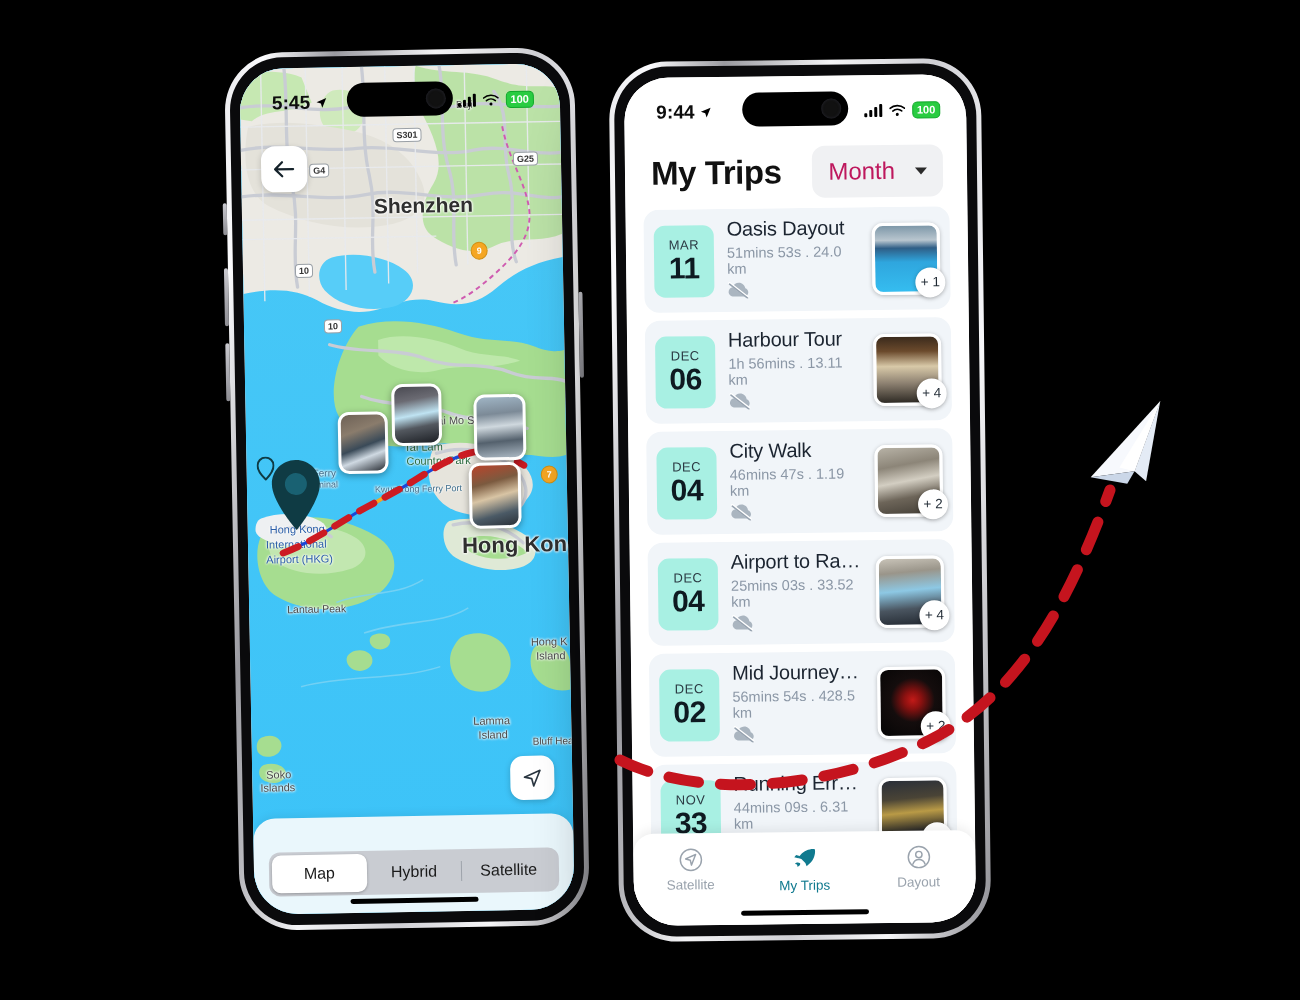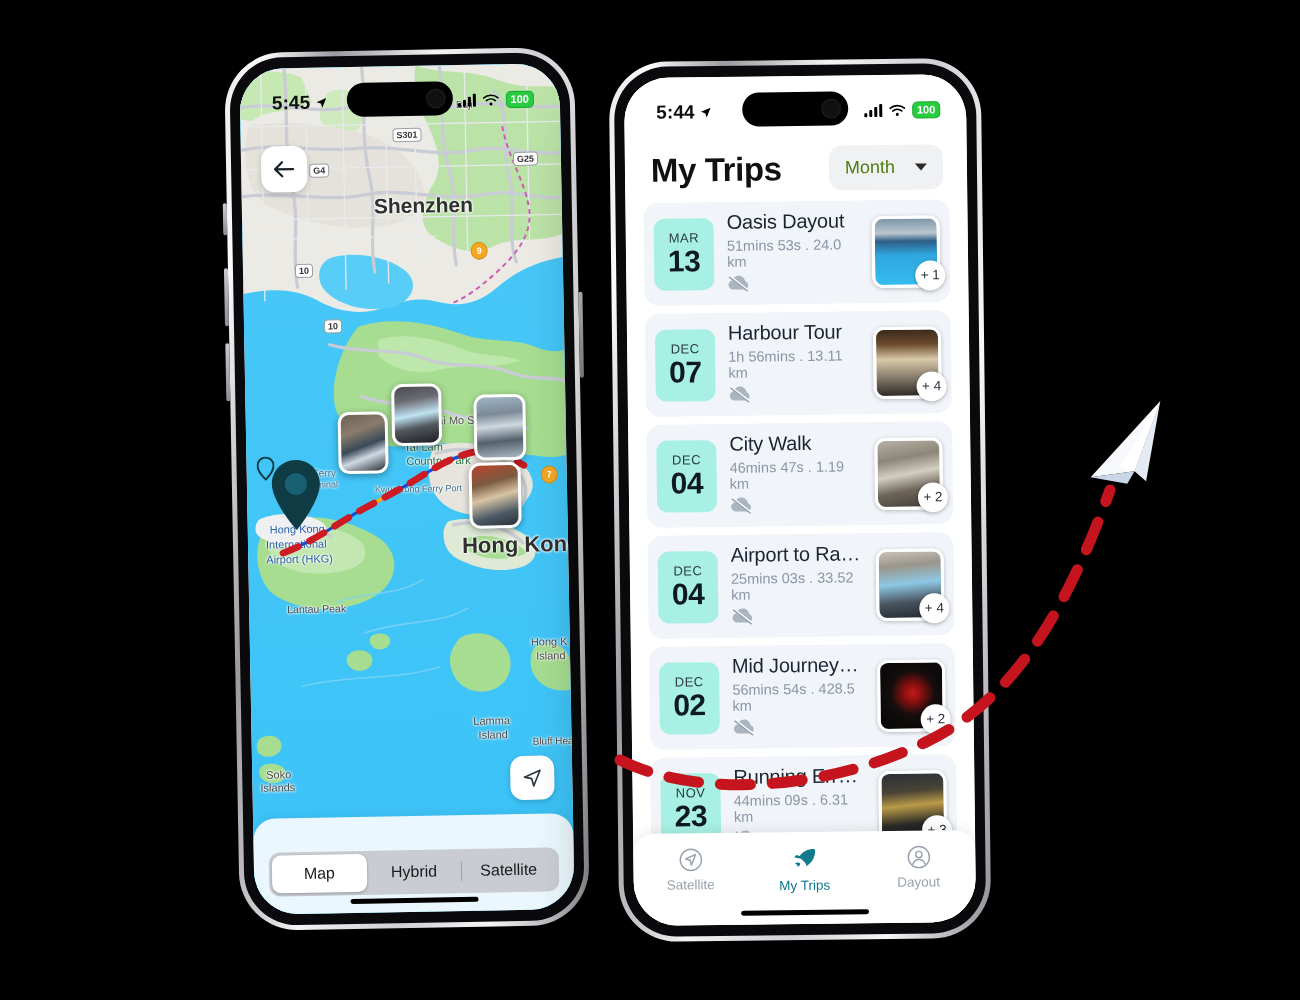--- a/index.html
+++ b/index.html
@@ -99,21 +99,21 @@
   .home-ind { position:absolute; left:50%; transform:translateX(-50%); bottom:9px;
               width:128px; height:5px; background:#000; border-radius:3px; z-index:60; }
 
   
   .trips { position:absolute; inset:0; background:#fff; display:flex; flex-direction:column; }
   .trips-head { display:flex; align-items:center; justify-content:space-between;
                 padding:70px 24px 10px 26px; }
   .trips-title { font-size:33px; font-weight:700; color:#111; letter-spacing:-.4px; }
   .month-sel { background:#f0f1f3; border-radius:13px; padding:12px 16px; display:flex;
                align-items:center; gap:20px; }
-  .month-sel span { font-size:18px; color:#4d7c0f; }
+  .month-sel span { font-size:24px; color:#be185d; }
   .caret { width:0;height:0;border-left:6px solid transparent;border-right:6px solid transparent;
            border-top:7px solid #2a2a2a; }
   .trip-list { flex:1; overflow:hidden; padding:0 18px; display:flex; flex-direction:column; gap:8px; }
   .trip-card { background:#f1f5f9; border-radius:15px; padding:9px 10px; display:flex;
                align-items:center; gap:13px; min-height:93px; }
   .date-badge { width:60px; height:72px; background:#a8f0e3; border-radius:11px;
                 display:flex; flex-direction:column; align-items:center; justify-content:center; flex:0 0 60px;}
   .date-badge .m { font-size:13px; color:#2b3a43; letter-spacing:.5px; line-height:15px;}
   .date-badge .d { font-size:30px; font-weight:700; color:#0e1a21; line-height:32px; letter-spacing:-.5px;}
   .trip-body { flex:1; min-width:0; }
@@ -346,40 +346,40 @@
             <div class="month-sel">
               <span>Month</span>
               <span class="caret"></span>
             </div>
           </div>
 
           <div class="trip-list">
               <div class="trip-card">
                 <div class="date-badge">
                   <div class="m">MAR</div>
-                  <div class="d">13</div>
+                  <div class="d">11</div>
                 </div>
                 <div class="trip-body">
                   <div class="trip-name">Oasis Dayout</div>
                   <div class="trip-stats">51mins 53s . 24.0 km</div>
                   <div class="cloud-off"><svg width="22" height="17" viewBox="0 0 24 19">
                       <path d="M6.6,16.5 C3.5,16.5 1,14.2 1,11.3 C1,8.7 3,6.5 5.6,6.2 C6.4,3.2 9.2,1 12.5,1 C16.2,1 19.3,3.8 19.7,7.4 C21.6,8 23,9.8 23,11.9 C23,14.5 20.9,16.5 18.3,16.5 Z" fill="#aab5c0"></path>
                       <path d="M2.2,1.6 L22.2,17.4" stroke="#ffffff" stroke-width="3" stroke-linecap="round"></path>
                       <path d="M2.2,2.6 L22.2,18.4" stroke="#97a3b0" stroke-width="1.7" stroke-linecap="round"></path>
                     </svg></div>
                 </div>
                 <div class="thumb-wrap">
                   <div class="thumb" style="background: linear-gradient(rgb(125, 151, 168) 0%, rgb(185, 198, 207) 22%, rgb(47, 94, 134) 34%, rgb(47, 166, 222) 55%, rgb(53, 189, 240) 100%);"></div>
                   <div class="plus-badge">+ 1</div>
                 </div>
               </div>
               <div class="trip-card">
                 <div class="date-badge">
                   <div class="m">DEC</div>
-                  <div class="d">07</div>
+                  <div class="d">06</div>
                 </div>
                 <div class="trip-body">
                   <div class="trip-name">Harbour Tour</div>
                   <div class="trip-stats">1h 56mins . 13.11 km</div>
                   <div class="cloud-off"><svg width="22" height="17" viewBox="0 0 24 19">
                       <path d="M6.6,16.5 C3.5,16.5 1,14.2 1,11.3 C1,8.7 3,6.5 5.6,6.2 C6.4,3.2 9.2,1 12.5,1 C16.2,1 19.3,3.8 19.7,7.4 C21.6,8 23,9.8 23,11.9 C23,14.5 20.9,16.5 18.3,16.5 Z" fill="#aab5c0"></path>
                       <path d="M2.2,1.6 L22.2,17.4" stroke="#ffffff" stroke-width="3" stroke-linecap="round"></path>
                       <path d="M2.2,2.6 L22.2,18.4" stroke="#97a3b0" stroke-width="1.7" stroke-linecap="round"></path>
                     </svg></div>
                 </div>
@@ -441,21 +441,21 @@
                     </svg></div>
                 </div>
                 <div class="thumb-wrap">
                   <div class="thumb" style="background: radial-gradient(circle at 52% 46%, rgb(194, 26, 24) 0%, rgb(139, 17, 16) 18%, rgb(20, 13, 13) 46%, rgb(5, 5, 5) 100%);"></div>
                   <div class="plus-badge">+ 2</div>
                 </div>
               </div>
               <div class="trip-card">
                 <div class="date-badge">
                   <div class="m">NOV</div>
-                  <div class="d">23</div>
+                  <div class="d">33</div>
                 </div>
                 <div class="trip-body">
                   <div class="trip-name">Running Errands</div>
                   <div class="trip-stats">44mins 09s . 6.31 km</div>
                   <div class="cloud-off"><svg width="22" height="17" viewBox="0 0 24 19">
                       <path d="M6.6,16.5 C3.5,16.5 1,14.2 1,11.3 C1,8.7 3,6.5 5.6,6.2 C6.4,3.2 9.2,1 12.5,1 C16.2,1 19.3,3.8 19.7,7.4 C21.6,8 23,9.8 23,11.9 C23,14.5 20.9,16.5 18.3,16.5 Z" fill="#aab5c0"></path>
                       <path d="M2.2,1.6 L22.2,17.4" stroke="#ffffff" stroke-width="3" stroke-linecap="round"></path>
                       <path d="M2.2,2.6 L22.2,18.4" stroke="#97a3b0" stroke-width="1.7" stroke-linecap="round"></path>
                     </svg></div>
                 </div>
@@ -490,21 +490,21 @@
                 <path d="M6.6,20.4 C7.8,17.2 10.2,15.6 13,15.6 C15.8,15.6 18.2,17.2 19.4,20.4" fill="none" stroke="#9aa3ad" stroke-width="1.5" stroke-linecap="round"></path>
               </svg>
               <span>Dayout</span>
             </div>
           </div>
           <div class="home-ind"></div>
         </div>
 
         <div class="statusbar">
           <div class="sb-time">
-            <span>5:44</span>
+            <span>9:44</span>
             <svg width="13" height="13" viewBox="0 0 24 24">
               <path d="M21,3 L3,10.5 L11,13 L13.5,21 Z" fill="#000"></path>
             </svg>
           </div>
           <div class="sb-right">
             <span class="bars">
                 <i></i>
                 <i></i>
                 <i></i>
                 <i></i>

